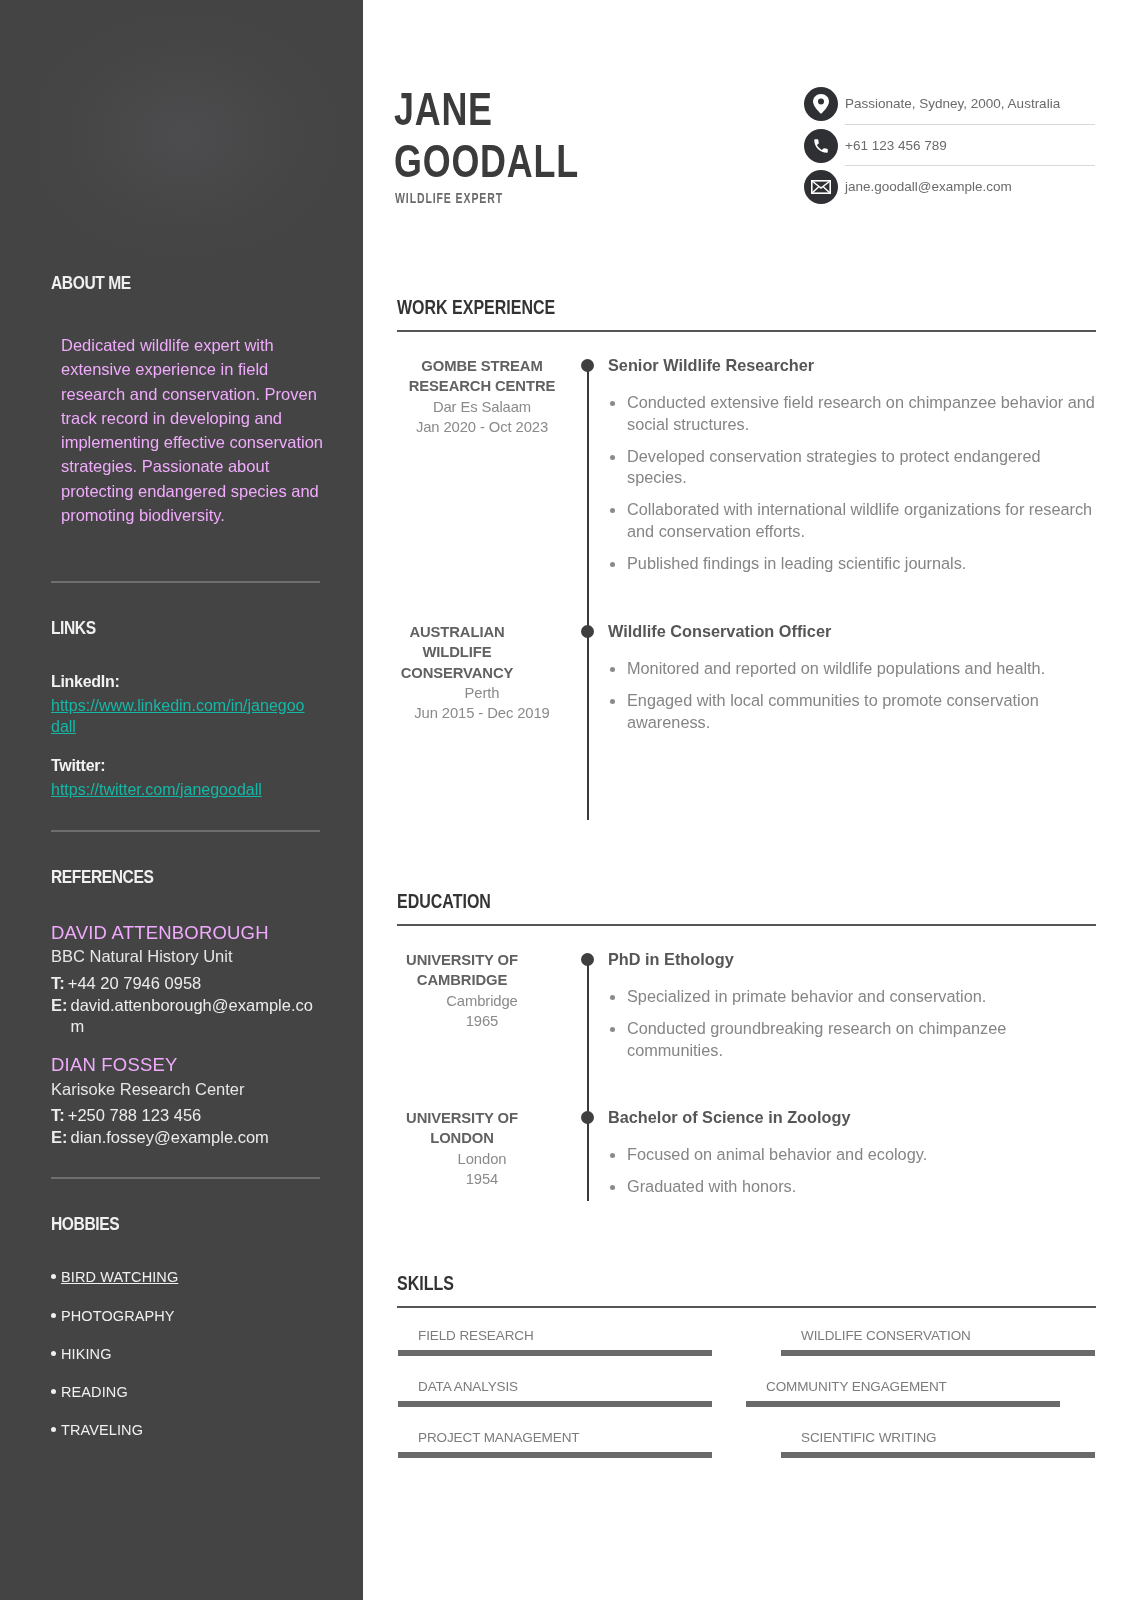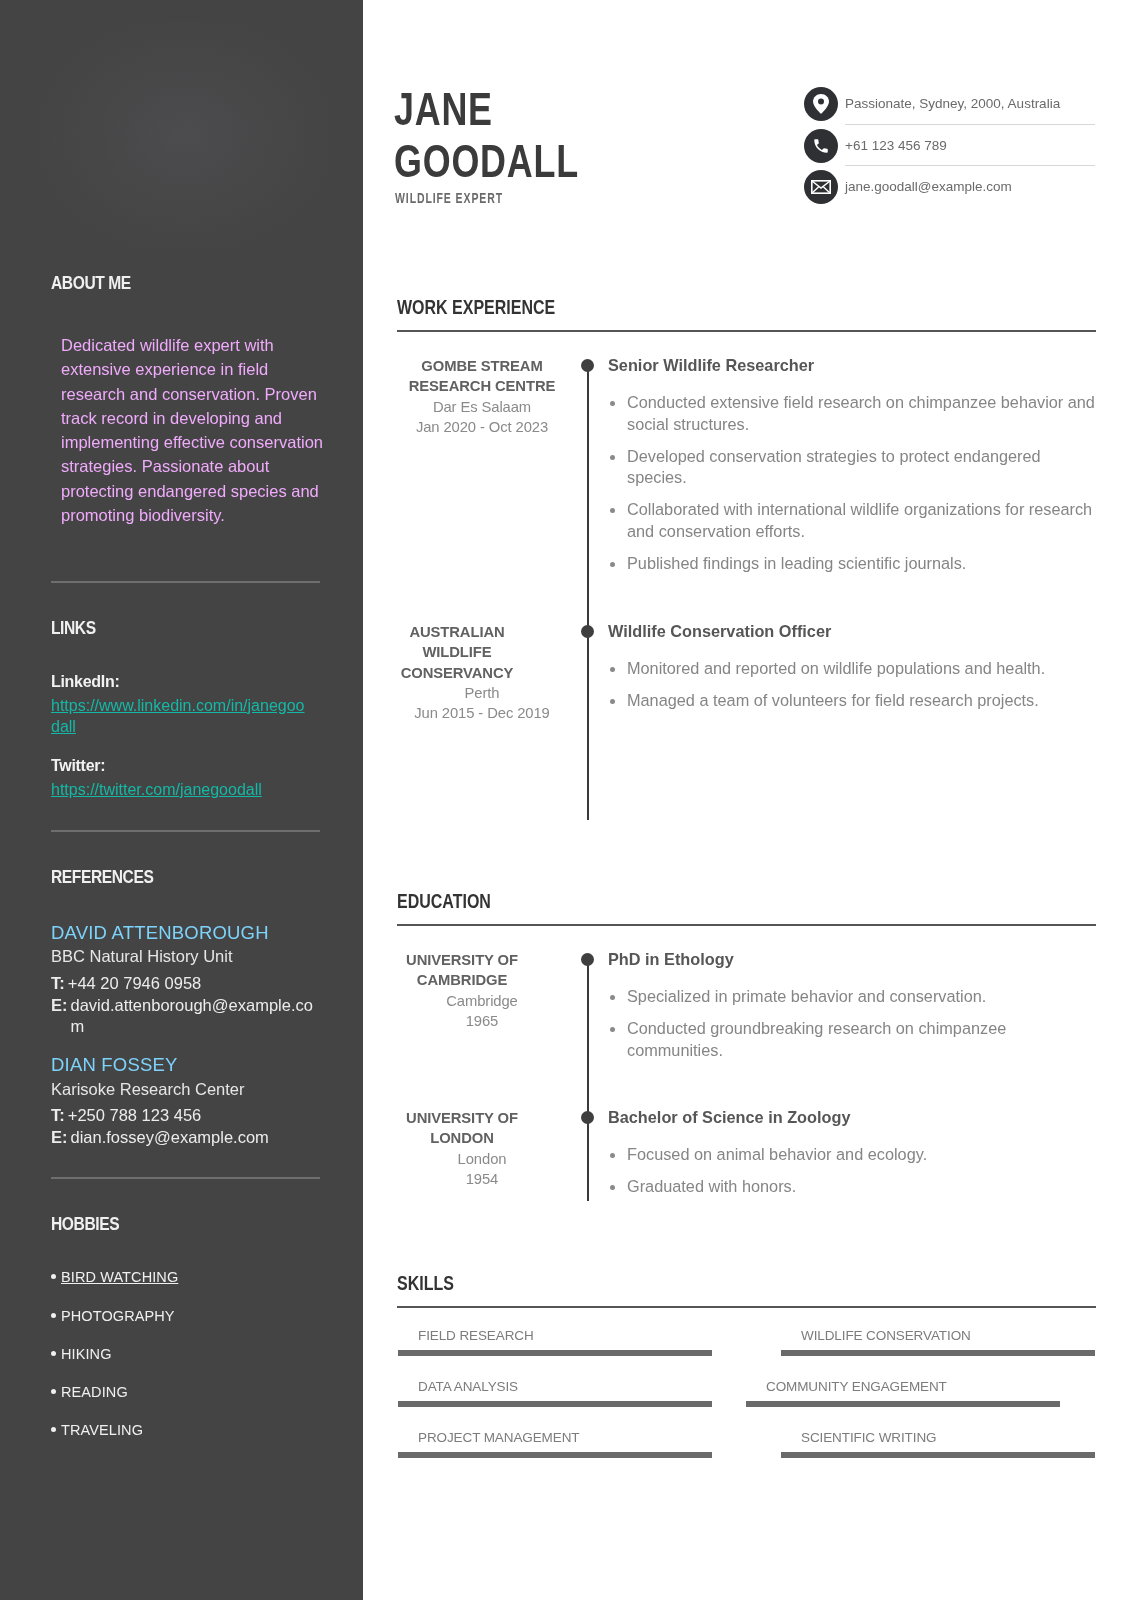--- a/index.html
+++ b/index.html
@@ -29,21 +29,21 @@
   .side-divider {
     position: absolute; left: 51px; width: 269px; height: 2px; background: #6e6e6e;
   }
   .link-label {
     position: absolute; left: 51px; font-size: 16px; font-weight: bold; color: #f2f2f2; letter-spacing: -0.3px;
   }
   .link-url {
     position: absolute; left: 51px; width: 262px; font-size: 16px; line-height: 21px;
     color: #14b8a6; text-decoration: underline; word-break: break-all;
   }
-  .ref-name { position: absolute; left: 51px; font-size: 18.5px; color: #7dd3fc; letter-spacing: 0.2px; }
+  .ref-name { position: absolute; left: 51px; font-size: 18.5px; color: #f0abfc; letter-spacing: 0.2px; }
   .ref-org { position: absolute; left: 51px; font-size: 16.5px; color: #e6e6e6; }
   .ref-line { position: absolute; left: 51px; width: 262px; font-size: 16.5px; color: #ececec; line-height: 21px; display: flex; }
   .ref-line .k { font-weight: bold; margin-right: 3px; flex: none; }
   .ref-line .v { word-break: break-all; }
   .hobby {
     position: absolute; left: 51px; font-size: 14.5px; color: #f0f0f0; letter-spacing: 0.1px;
   }
   .hobby .dot { display: inline-block; width: 5px; height: 5px; border-radius: 50%; background: #f0f0f0; margin-right: 5px; vertical-align: middle; position: relative; top: -2px; }
 
   
@@ -197,21 +197,21 @@
 
 <div class="org" style="top:622px;">
   <div class="nm" style="width:120px;">AUSTRALIAN WILDLIFE CONSERVANCY</div>
   <div class="sub">Perth</div>
   <div class="sub">Jun 2015 - Dec 2019</div>
 </div>
 <div class="timeline-dot" style="top:625px;"></div>
 <div class="role" style="top:622px;">Wildlife Conservation Officer</div>
 <ul class="bullets" style="top:658px;">
   <li>Monitored and reported on wildlife populations and health.</li>
-  <li>Managed a team of volunteers for field research projects.</li>
+  <li>Engaged with local communities to promote conservation awareness.</li>
 </ul>
 
 <div class="main-heading" style="top:890px;">EDUCATION</div>
 <div class="main-rule" style="top:924px;"></div>
 
 <div class="timeline-line" style="top:959px; height:242px;"></div>
 
 <div class="org" style="top:950px;">
   <div class="nm" style="width:130px;">UNIVERSITY OF CAMBRIDGE</div>
   <div class="sub">Cambridge</div>

